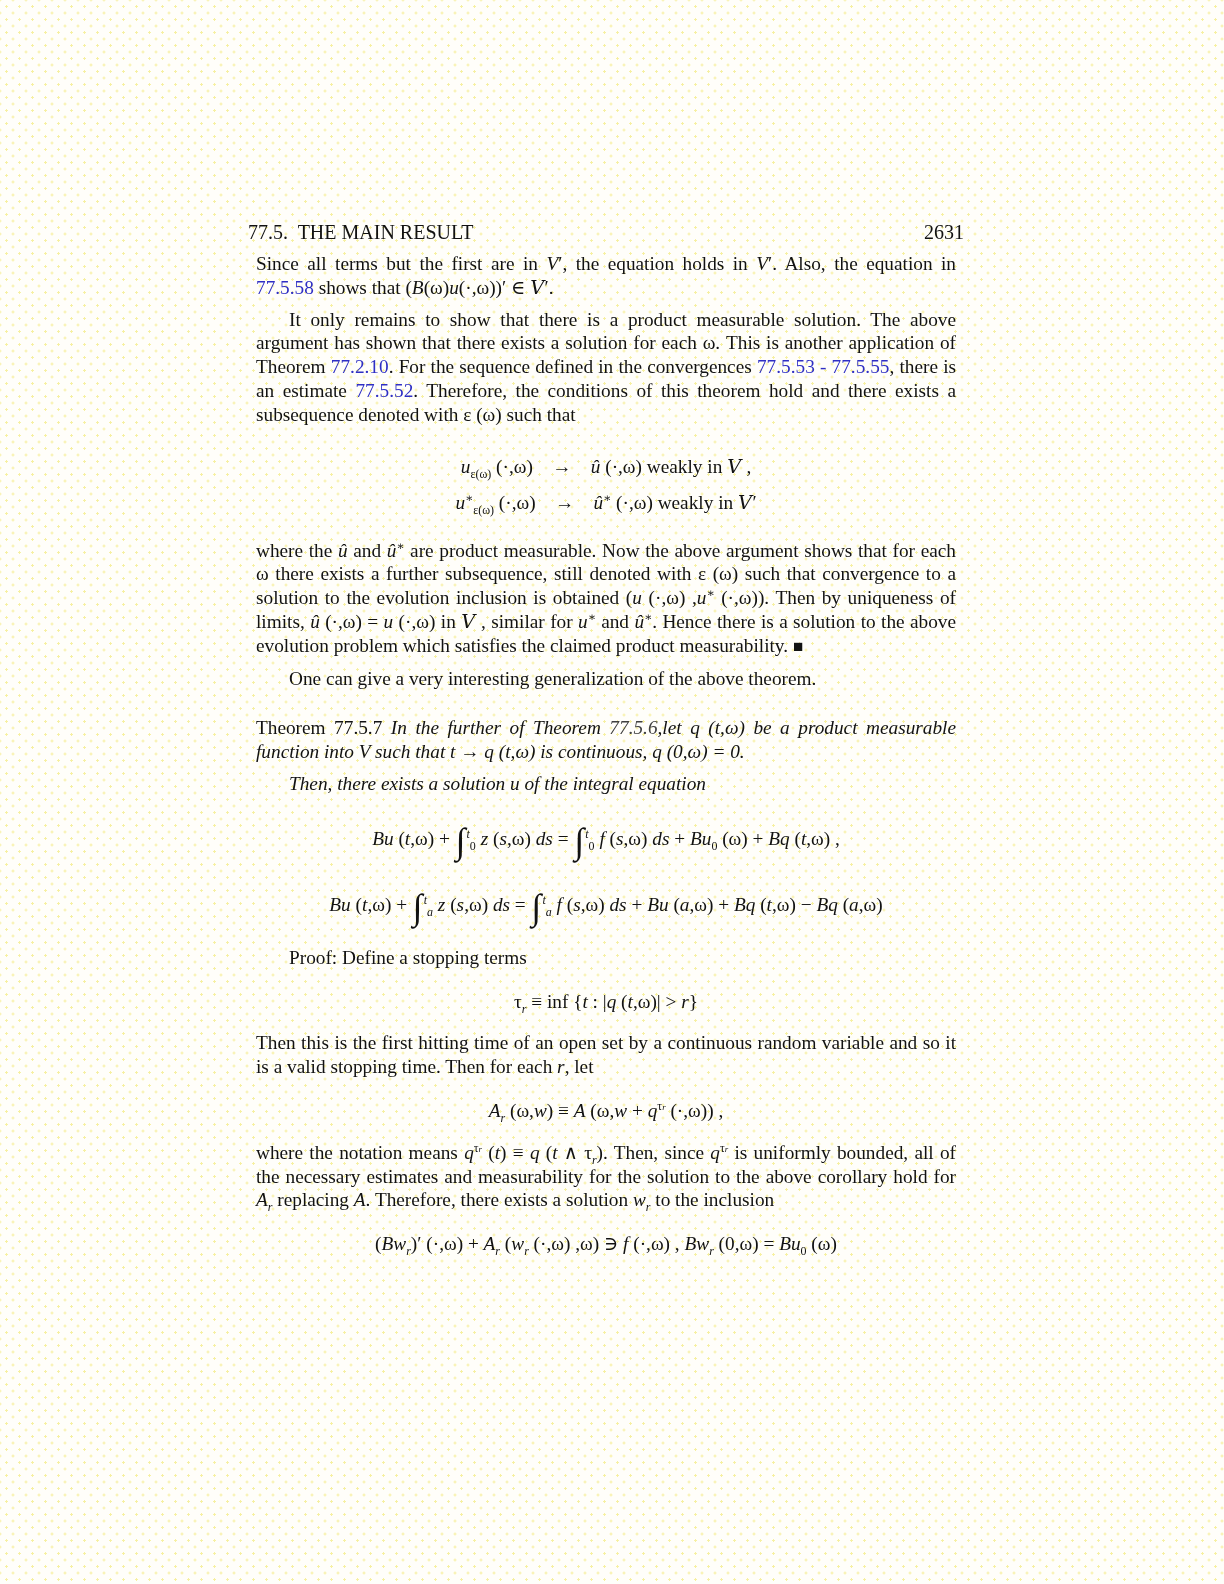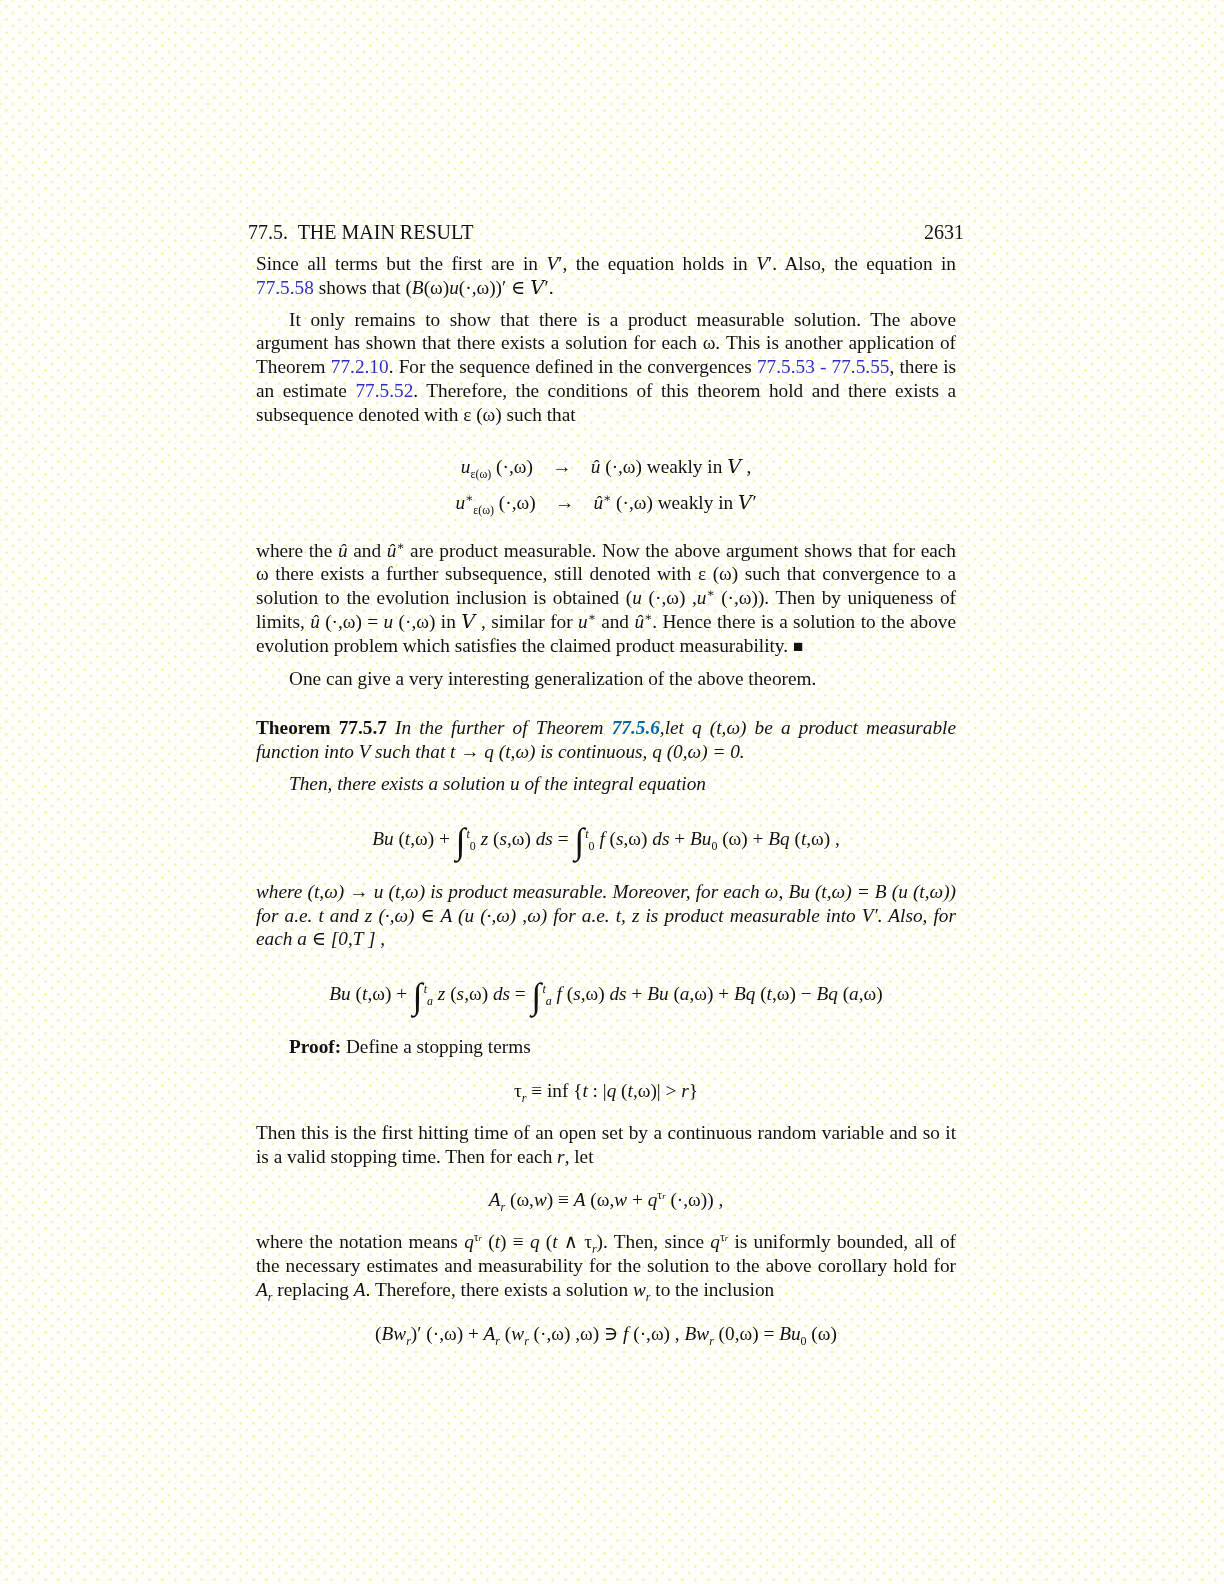--- a/index.html
+++ b/index.html
@@ -33,24 +33,24 @@
     text-align:center;text-indent:0;
     margin:20px 0 18px 0;
   }
   .eq-pair{margin:22px 0 18px 0;}
   .eq-pair .eqline{text-align:center;line-height:36px;}
   .eq-int{margin:20px 0 18px 0;line-height:46px;font-family:Liberation Serif, serif;}
   .thm{margin-top:26px;}
   .proofp{margin-top:14px;}
   .seg-t{}
   .seg-i{font-style:italic;}
-  .seg-b{font-weight:bold;}
+  .seg-b{font-weight:normal;}
   .seg-cal{font-style:italic;font-family:"DejaVu Serif",serif;letter-spacing:0.5px;}
   .seg-link{color:#2f2fc4;}
-  .seg-link-i{color:#0369a1;font-style:italic;font-weight:bold;}
+  .seg-link-i{color:#404040;font-style:italic;}
   .seg-supr{vertical-align:super;font-size:62%;line-height:0;}
   .seg-supi{vertical-align:super;font-size:62%;line-height:0;font-style:italic;}
   .seg-sup2{vertical-align:super;font-size:46%;line-height:0;font-style:italic;}
   .seg-subr{vertical-align:sub;font-size:62%;line-height:0;}
   .seg-subi{vertical-align:sub;font-size:62%;line-height:0;font-style:italic;}
   .seg-big{font-size:36px;line-height:0;vertical-align:-8px;padding:0 1px;}
   .seg-sq{font-size:17px;}
 </style>
 </head>
 <body>
@@ -72,21 +72,20 @@
     </div>
 
     <p><span class="seg-t">where the </span><span class="seg-i">û</span><span class="seg-t"> and </span><span class="seg-i">û</span><span class="seg-supr">∗</span><span class="seg-t"> are product measurable. Now the above argument shows that for each ω there exists a further subsequence, still denoted with ε (ω) such that convergence to a solution to the evolution inclusion is obtained (</span><span class="seg-i">u</span><span class="seg-t"> (·,ω) ,</span><span class="seg-i">u</span><span class="seg-supr">∗</span><span class="seg-t"> (·,ω)). Then by uniqueness of limits, </span><span class="seg-i">û</span><span class="seg-t"> (·,ω) = </span><span class="seg-i">u</span><span class="seg-t"> (·,ω) in </span><span class="seg-cal">V</span><span class="seg-t"> , similar for </span><span class="seg-i">u</span><span class="seg-supr">∗</span><span class="seg-t"> and </span><span class="seg-i">û</span><span class="seg-supr">∗</span><span class="seg-t">. Hence there is a solution to the above evolution problem which satisfies the claimed product measurability. </span><span class="seg-sq">■</span></p>
     <p class="indent"><span class="seg-t">One can give a very interesting generalization of the above theorem.</span></p>
 
     <p class="thm"><span class="seg-b">Theorem 77.5.7</span><span class="seg-i"> In the further of Theorem </span><span class="seg-link-i">77.5.6</span><span class="seg-i">,let q (t,ω) be a product measurable function into V such that t → q (t,ω) is continuous, q (0,ω) = 0.</span></p>
     <p class="indent"><span class="seg-i">Then, there exists a solution u of the integral equation</span></p>
 
     <p class="eq eq-int"><span class="seg-i">Bu</span><span class="seg-t"> (</span><span class="seg-i">t</span><span class="seg-t">,ω) + </span><span class="seg-big">∫</span><span class="seg-supi">t</span><span class="seg-subr">0</span><span class="seg-t"> </span><span class="seg-i">z</span><span class="seg-t"> (</span><span class="seg-i">s</span><span class="seg-t">,ω) </span><span class="seg-i">ds</span><span class="seg-t"> = </span><span class="seg-big">∫</span><span class="seg-supi">t</span><span class="seg-subr">0</span><span class="seg-t"> </span><span class="seg-i">f</span><span class="seg-t"> (</span><span class="seg-i">s</span><span class="seg-t">,ω) </span><span class="seg-i">ds</span><span class="seg-t"> + </span><span class="seg-i">Bu</span><span class="seg-subr">0</span><span class="seg-t"> (ω) + </span><span class="seg-i">Bq</span><span class="seg-t"> (</span><span class="seg-i">t</span><span class="seg-t">,ω) ,</span></p>
 
-    <p><span class="seg-i">where (t,ω) → u (t,ω) is product measurable. Moreover, for each ω, Bu (t,ω) = B (u (t,ω)) for a.e. t and z (·,ω) ∈ A (u (·,ω) ,ω) for a.e. t, z is product measurable into V′. Also, for each a ∈ [0,T ] ,</span></p>
 
     <p class="eq eq-int"><span class="seg-i">Bu</span><span class="seg-t"> (</span><span class="seg-i">t</span><span class="seg-t">,ω) + </span><span class="seg-big">∫</span><span class="seg-supi">t</span><span class="seg-subi">a</span><span class="seg-t"> </span><span class="seg-i">z</span><span class="seg-t"> (</span><span class="seg-i">s</span><span class="seg-t">,ω) </span><span class="seg-i">ds</span><span class="seg-t"> = </span><span class="seg-big">∫</span><span class="seg-supi">t</span><span class="seg-subi">a</span><span class="seg-t"> </span><span class="seg-i">f</span><span class="seg-t"> (</span><span class="seg-i">s</span><span class="seg-t">,ω) </span><span class="seg-i">ds</span><span class="seg-t"> + </span><span class="seg-i">Bu</span><span class="seg-t"> (</span><span class="seg-i">a</span><span class="seg-t">,ω) + </span><span class="seg-i">Bq</span><span class="seg-t"> (</span><span class="seg-i">t</span><span class="seg-t">,ω) − </span><span class="seg-i">Bq</span><span class="seg-t"> (</span><span class="seg-i">a</span><span class="seg-t">,ω)</span></p>
 
     <p class="indent proofp"><span class="seg-b">Proof: </span><span class="seg-t">Define a stopping terms</span></p>
 
     <p class="eq"><span class="seg-t">τ</span><span class="seg-subi">r</span><span class="seg-t"> ≡ inf {</span><span class="seg-i">t</span><span class="seg-t"> : |</span><span class="seg-i">q</span><span class="seg-t"> (</span><span class="seg-i">t</span><span class="seg-t">,ω)| &gt; </span><span class="seg-i">r</span><span class="seg-t">}</span></p>
 
     <p><span class="seg-t">Then this is the first hitting time of an open set by a continuous random variable and so it is a valid stopping time. Then for each </span><span class="seg-i">r</span><span class="seg-t">, let</span></p>
 
     <p class="eq"><span class="seg-i">A</span><span class="seg-subi">r</span><span class="seg-t"> (ω,</span><span class="seg-i">w</span><span class="seg-t">) ≡ </span><span class="seg-i">A</span><span class="seg-t"> (ω,</span><span class="seg-i">w</span><span class="seg-t"> + </span><span class="seg-i">q</span><span class="seg-supr">τ</span><span class="seg-sup2">r</span><span class="seg-t"> (·,ω)) ,</span></p>

